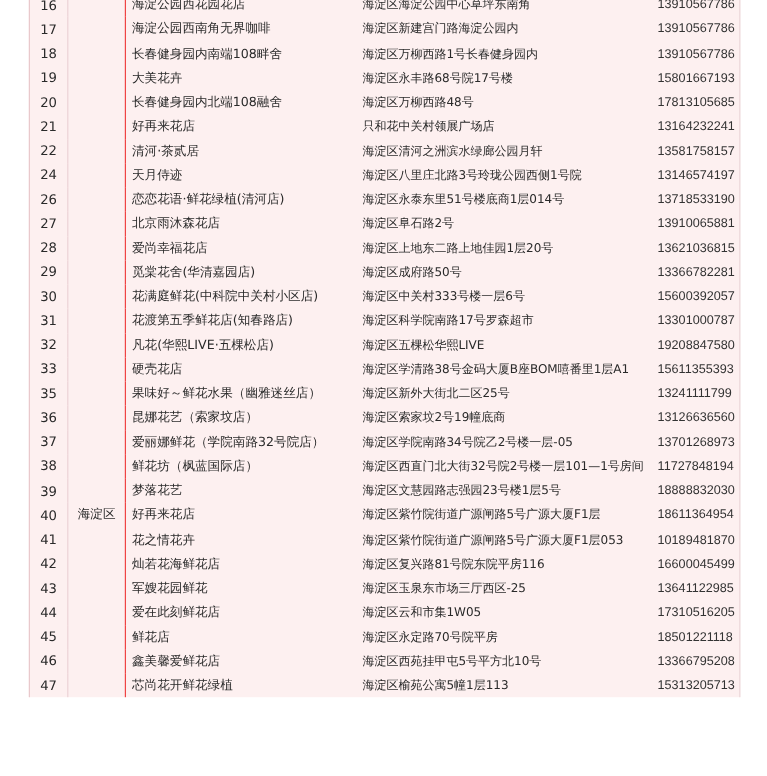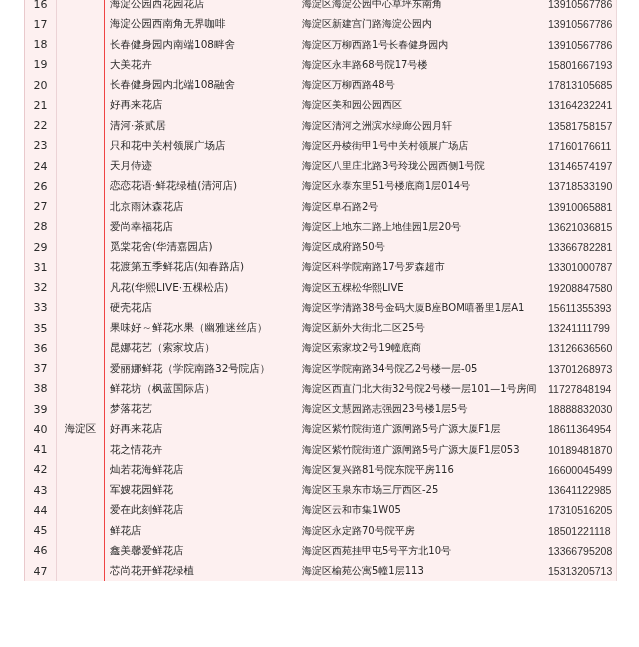--- a/index.html
+++ b/index.html
@@ -103,38 +103,31 @@
           <td class="idx">20</td>
           <td class="district"></td>
           <td class="name">长春健身园内北端108融舍</td>
           <td class="addr">海淀区万柳西路48号</td>
           <td class="phone">17813105685</td>
         </tr>
         <tr>
           <td class="idx">21</td>
           <td class="district"></td>
           <td class="name">好再来花店</td>
-          <td class="addr">海淀区美和园公园西区</td>
+          <td class="addr">只和花中关村领展广场店</td>
           <td class="phone">13164232241</td>
         </tr>
         <tr>
           <td class="idx">22</td>
           <td class="district"></td>
           <td class="name">清河·茶贰居</td>
           <td class="addr">海淀区清河之洲滨水绿廊公园月轩</td>
           <td class="phone">13581758157</td>
         </tr>
         <tr>
-          <td class="idx">23</td>
-          <td class="district"></td>
-          <td class="name">只和花中关村领展广场店</td>
-          <td class="addr">海淀区丹棱街甲1号中关村领展广场店</td>
-          <td class="phone">17160176611</td>
-        </tr>
-        <tr>
           <td class="idx">24</td>
           <td class="district"></td>
           <td class="name">天月侍迹</td>
           <td class="addr">海淀区八里庄北路3号玲珑公园西侧1号院</td>
           <td class="phone">13146574197</td>
         </tr>
         <tr>
           <td class="idx">26</td>
           <td class="district"></td>
           <td class="name">恋恋花语·鲜花绿植(清河店)</td>
@@ -154,20 +147,27 @@
           <td class="name">爱尚幸福花店</td>
           <td class="addr">海淀区上地东二路上地佳园1层20号</td>
           <td class="phone">13621036815</td>
         </tr>
         <tr>
           <td class="idx">29</td>
           <td class="district"></td>
           <td class="name">觅棠花舍(华清嘉园店)</td>
           <td class="addr">海淀区成府路50号</td>
           <td class="phone">13366782281</td>
+        </tr>
+        <tr>
+          <td class="idx">30</td>
+          <td class="district"></td>
+          <td class="name">花满庭鲜花(中科院中关村小区店)</td>
+          <td class="addr">海淀区中关村333号楼一层6号</td>
+          <td class="phone">15600392057</td>
         </tr>
         <tr>
           <td class="idx">31</td>
           <td class="district"></td>
           <td class="name">花渡第五季鲜花店(知春路店)</td>
           <td class="addr">海淀区科学院南路17号罗森超市</td>
           <td class="phone">13301000787</td>
         </tr>
         <tr>
           <td class="idx">32</td>

